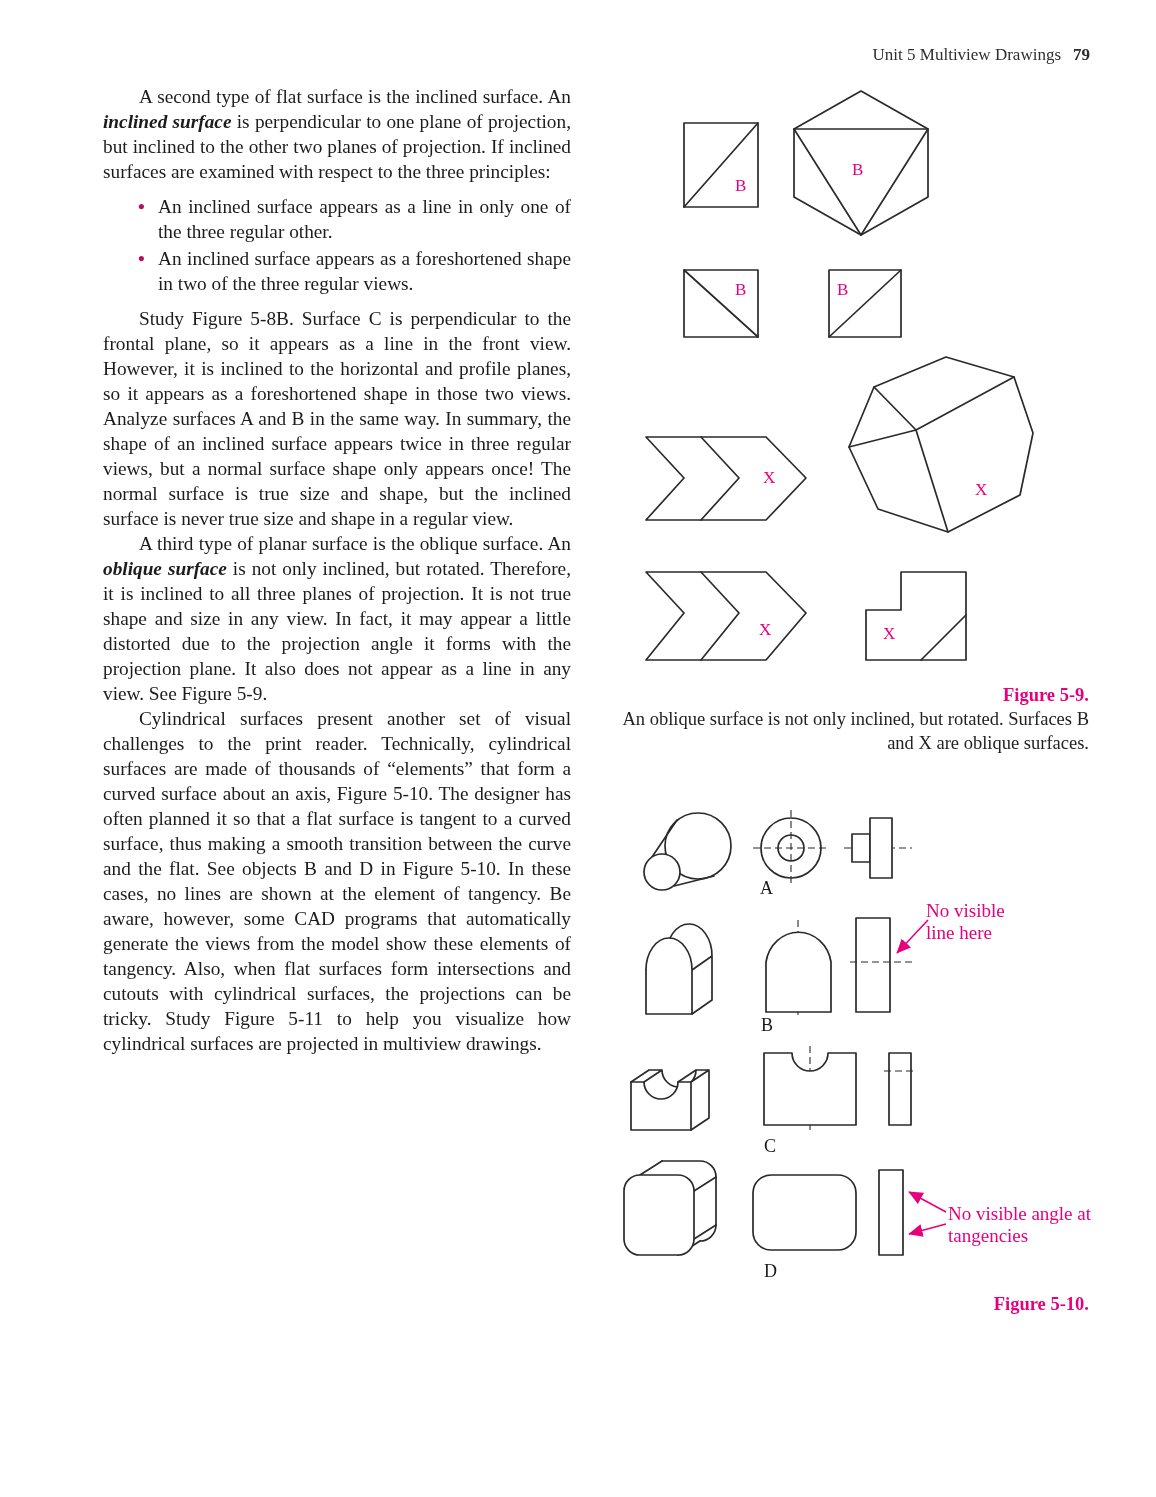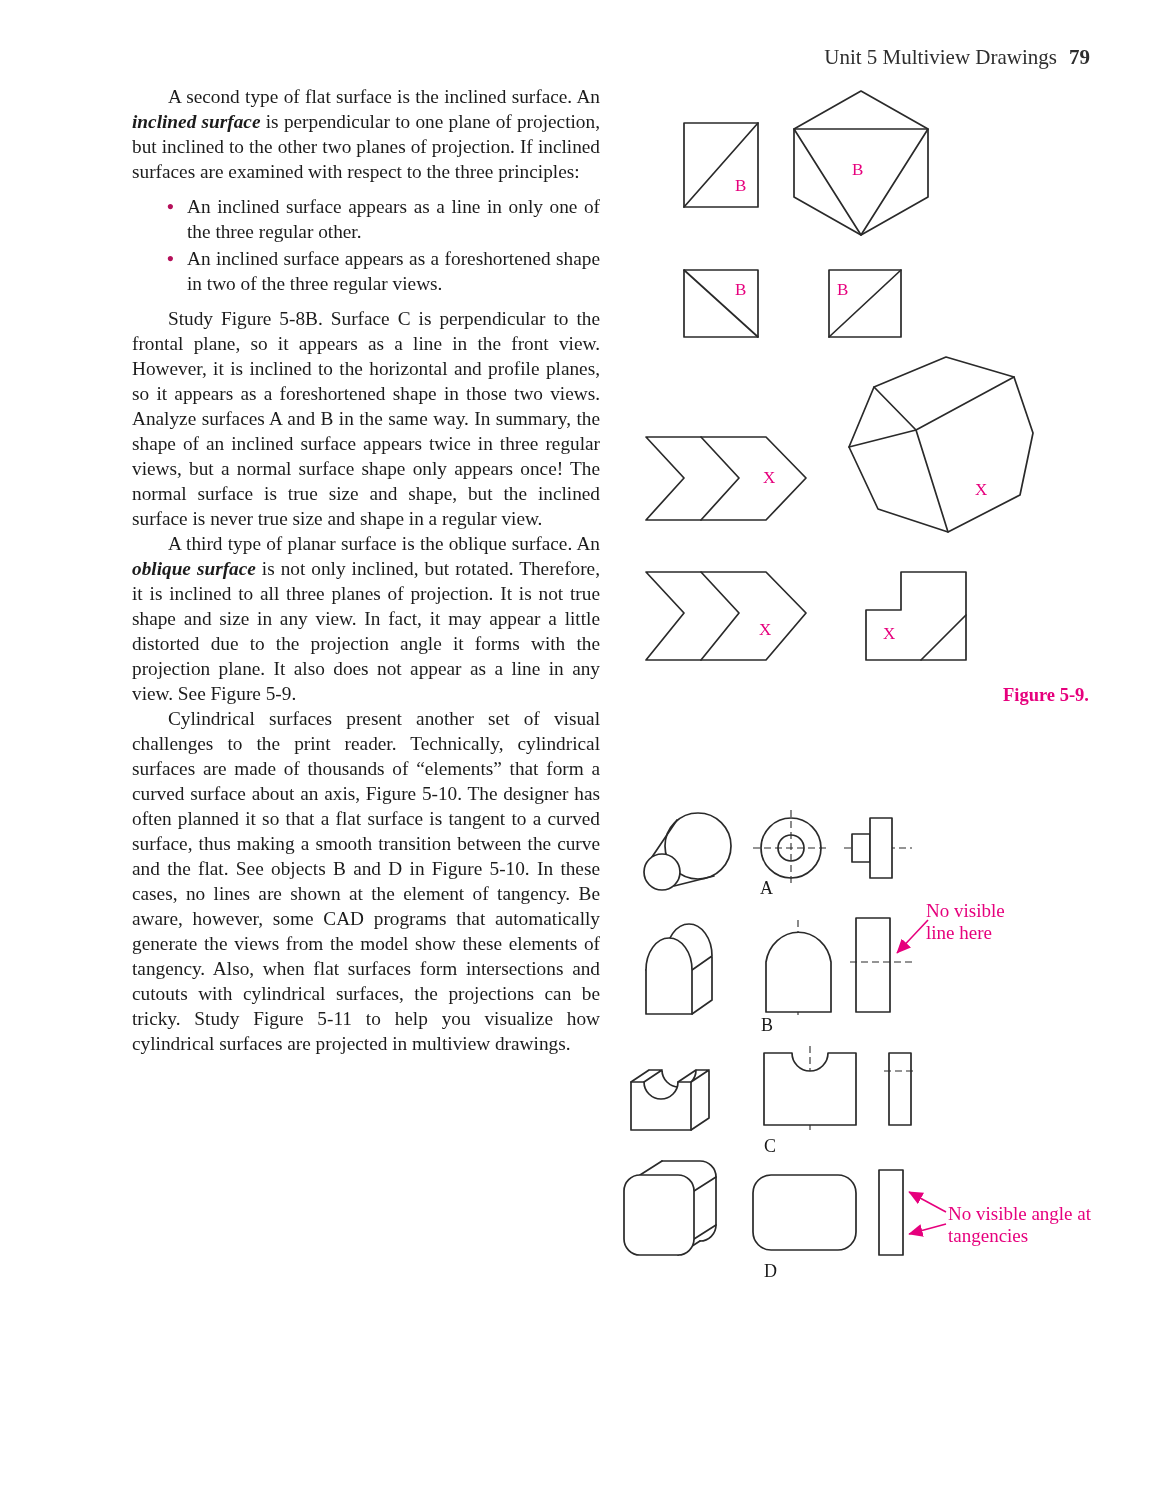--- a/index.html
+++ b/index.html
@@ -1,22 +1,22 @@
 <!DOCTYPE html>
 <html style="--accent: #e6007d; --accent2: #b5105a; --ink: #1c1c1c;"><head>
 <meta charset="utf-8">
 <style>
   :root { --accent:#e6007d; --accent2:#b5105a; --ink:#1c1c1c; }
   * { margin:0; padding:0; box-sizing:border-box; }
   html,body { background:#ffffff; }
   .page { position:relative; width:1156px; height:1497px; background:#fff; overflow:hidden;
           font-family:"Liberation Serif", serif; color:var(--ink); }
-  .header { position:absolute; top:45px; right:66px; font-size:21px; color:#2e2e2e; }
+  .header { position:absolute; top:45px; right:66px; font-size:17px; color:#2e2e2e; }
   .header .pg { font-weight:bold; margin-left:12px; }
-  .col-left { position:absolute; left:132px; top:84px; width:468px;
+  .col-left { position:absolute; left:103px; top:84px; width:468px;
               font-size:19.3px; line-height:25px; text-align:justify; }
   .para { text-indent:36px; }
   .bullets { list-style:none; margin:10px 0 10px 0; padding-left:55px; }
   .bullets li { position:relative; margin:2px 0; }
   .bullets li::before { content:"\2022"; position:absolute; left:-20px; top:0;
                         color:var(--accent2); font-weight:bold; }
   .section-heading { font-family:"Liberation Sans", sans-serif; font-weight:bold;
                      font-size:23.5px; color:var(--accent); margin:24px 0 12px 0; text-align:left; }
   .col-right { position:absolute; left:616px; top:85px; width:478px; height:1400px; }
   .fig59-svg { position:absolute; left:0; top:0; }
@@ -99,20 +99,21 @@
       </g>
       <g>
         <path class="ln" d="M285,487 H350 V575 H250 V525 H285 Z"></path>
         <path class="ln" d="M305,575 L350,530"></path>
         <text class="lbl" x="267" y="554">X</text>
       </g>
     </svg>
 
     <div class="fig-caption cap59">
       <div class="title">Figure 5-9.</div>
+      <div>An oblique surface is not only inclined, but rotated. Surfaces B and X are oblique surfaces.</div>
     </div>
 
     <svg class="fig510-svg" width="475" height="485" viewBox="0 0 475 485">
       <defs>
         <marker id="arr" markerWidth="10" markerHeight="9" refX="8.5" refY="4" orient="auto">
           <path class="arrhead" d="M0,0 L9,4 L0,8 Z"></path>
         </marker>
       </defs>
 
       <g>
@@ -176,16 +177,17 @@
       </g>
       <line class="accent-ln" x1="330" y1="412" x2="293" y2="392" marker-end="url(#arr)"></line>
       <line class="accent-ln" x1="330" y1="424" x2="293" y2="434" marker-end="url(#arr)"></line>
       <text class="dk" x="148" y="477">D</text>
     </svg>
 
     <div class="ann" style="left:310px; top:815px; width:104px;">No visible line here</div>
     <div class="ann" style="left:332px; top:1118px; width:150px;">No visible angle at tangencies</div>
 
     <div class="fig-caption cap510">
+      <div class="title">Figure 5-10.</div>
     </div>
 
   </div>
 </div>
 
 </body></html>

